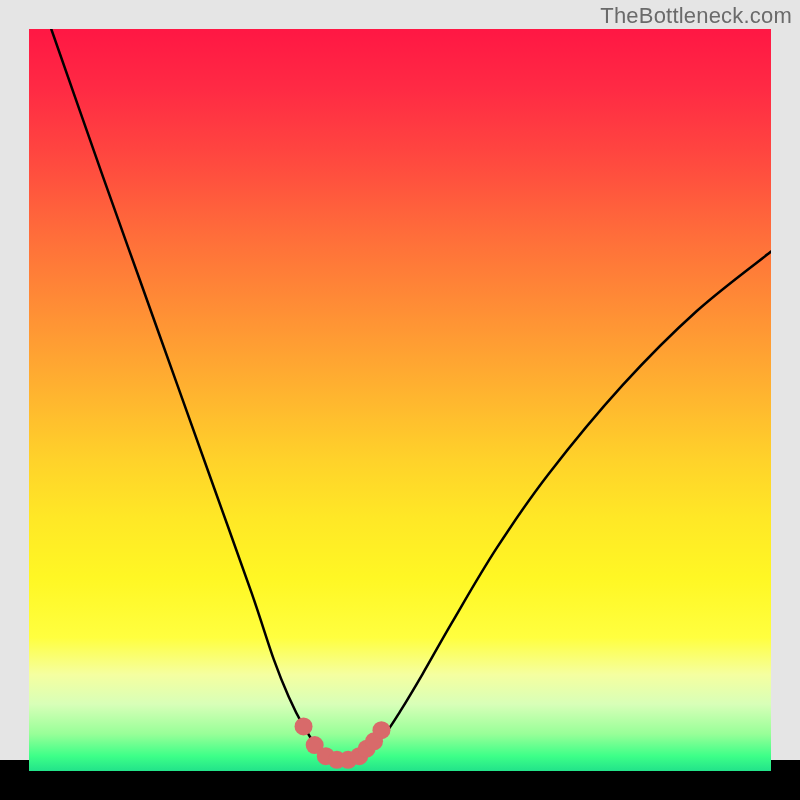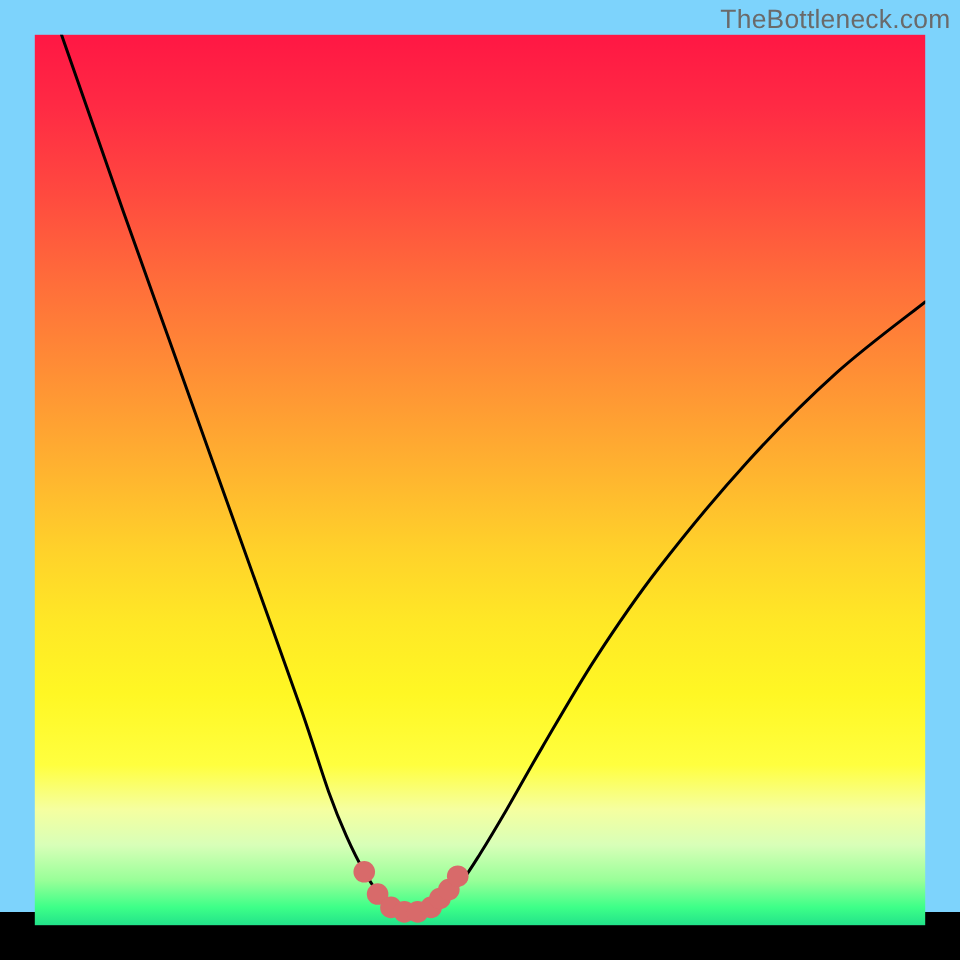--- a/index.html
+++ b/index.html
@@ -10,21 +10,21 @@
     background: #000;
     overflow: hidden;
     font-family: Arial, Helvetica, sans-serif;
   }
   .frame {
     position: absolute;
     top: 0;
     left: 0;
     width: 800px;
     height: 760px;
-    background: #7dd3fc;
+    background: #e5e5e5;
   }
   .plot {
     position: absolute;
     top: 29px;
     left: 29px;
     width: 742px;
     height: 742px;
     background: linear-gradient(to bottom,
       #ff1744 0%,
       #ff2a44 8%,

